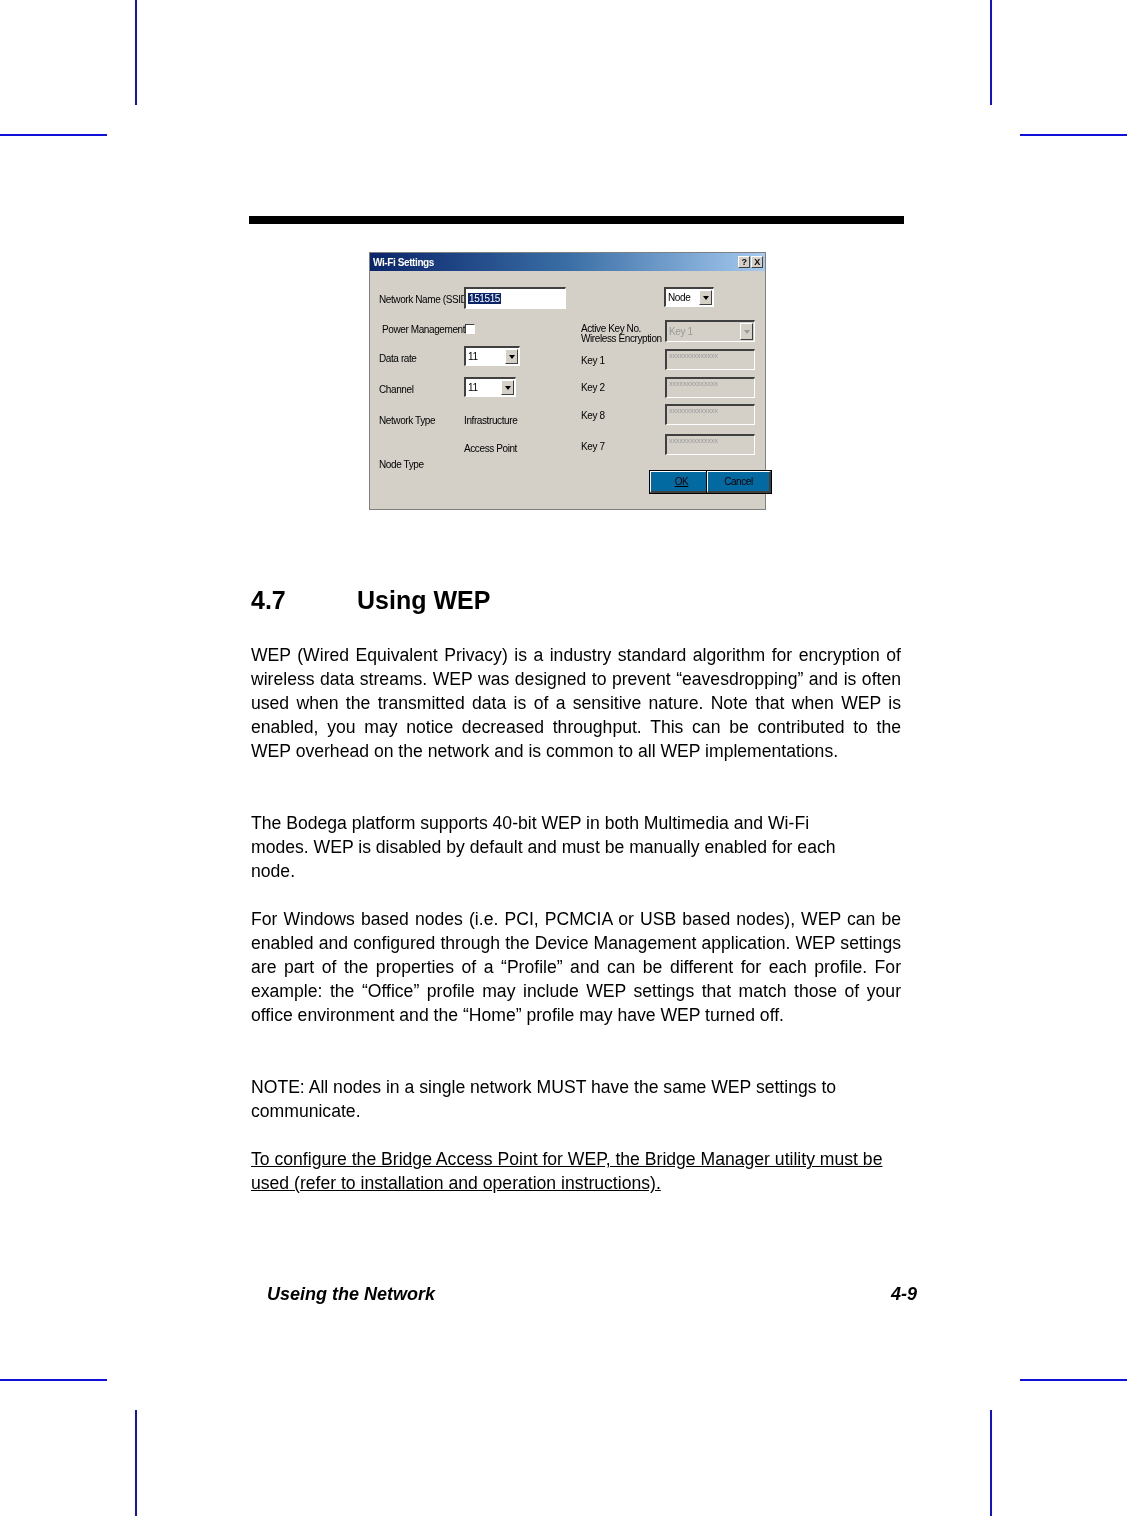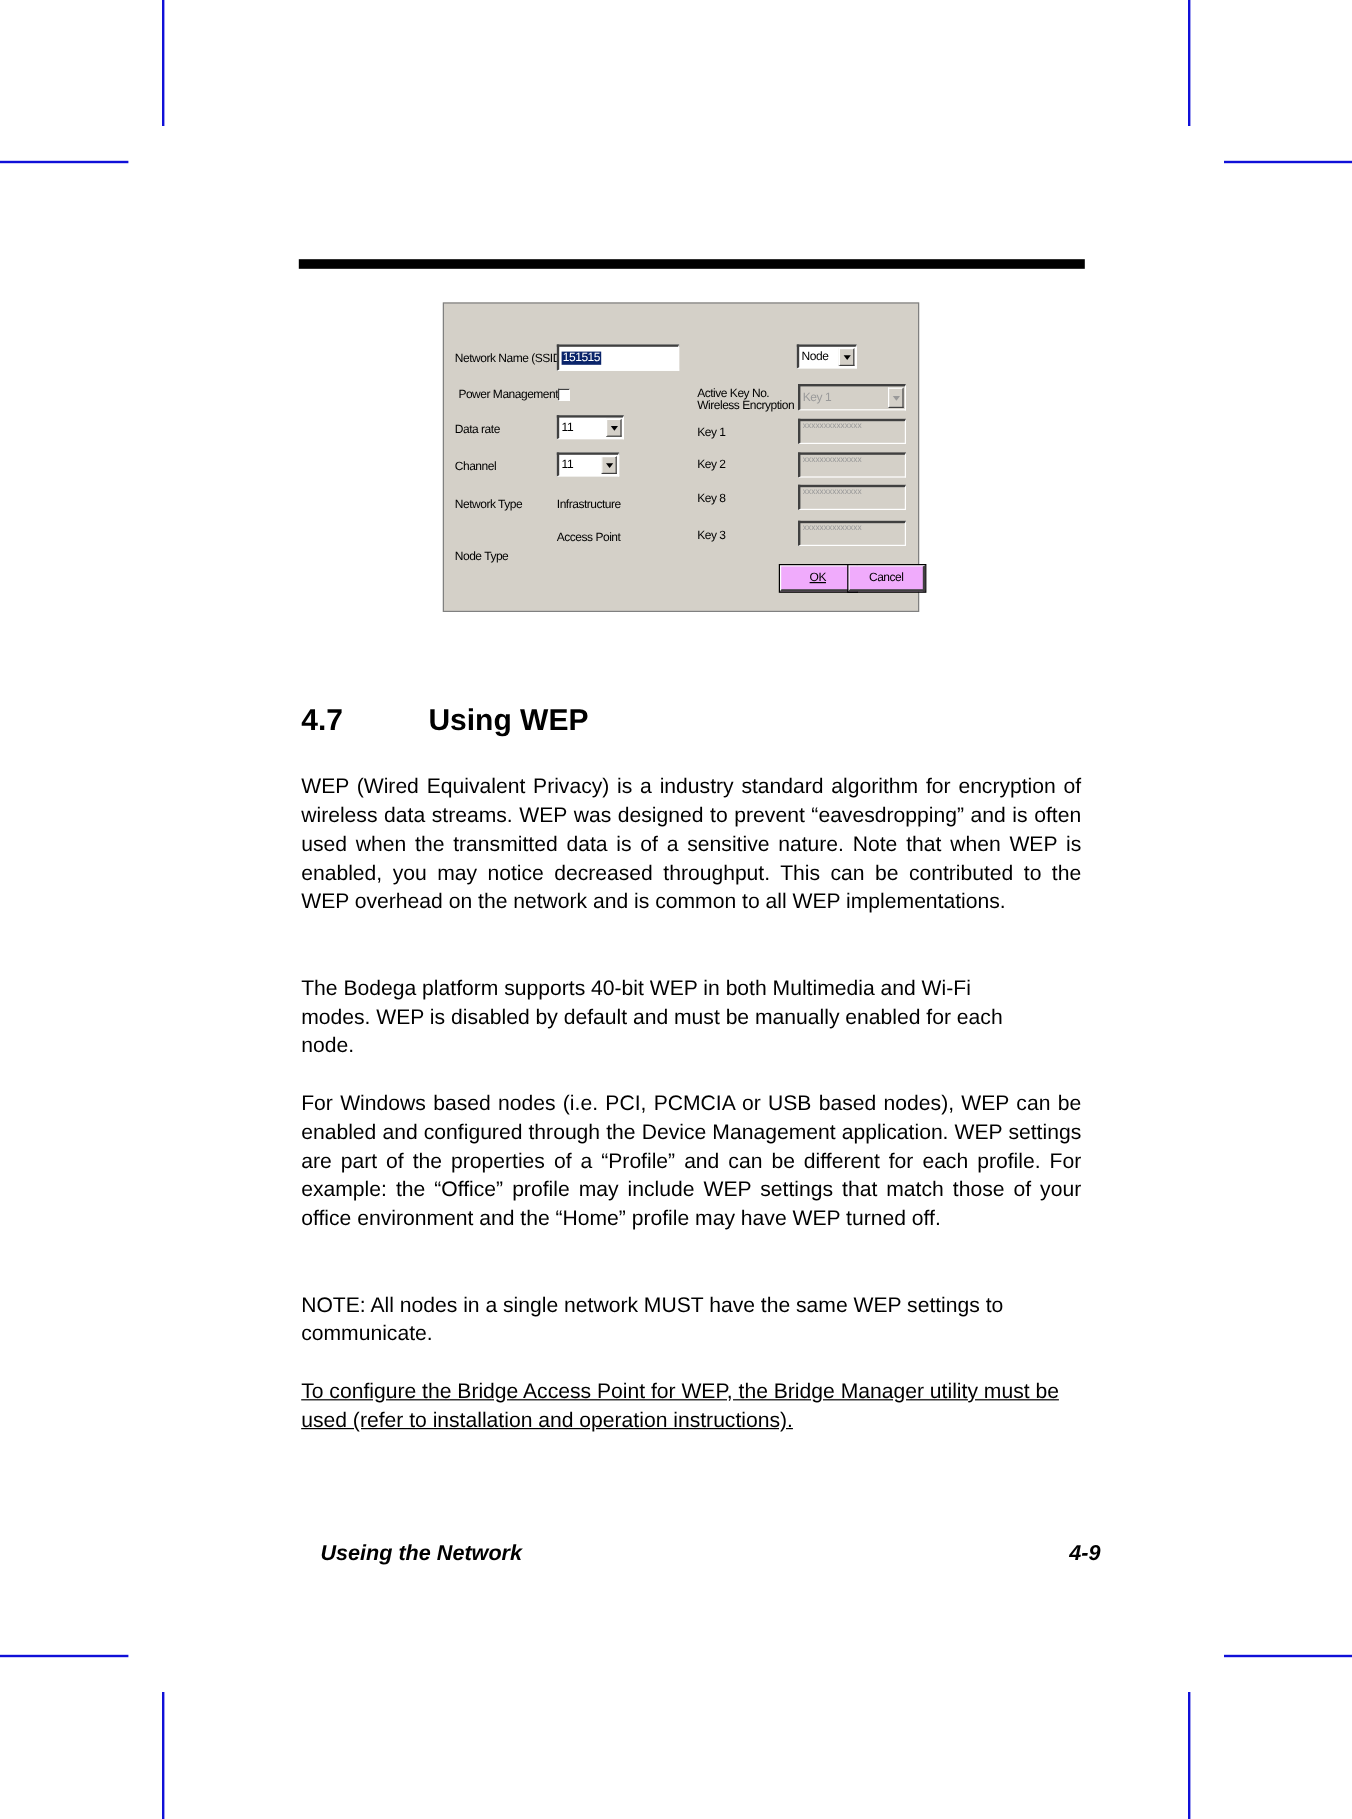--- a/index.html
+++ b/index.html
@@ -45,21 +45,21 @@
       box-sizing: border-box; display: flex; align-items: center; justify-content: center;
     }
     .arrow::after { content: ""; border-left: 3px solid transparent; border-right: 3px solid transparent; border-top: 4px solid #000; }
     .arrow.dis::after { border-top-color: #9a9a9a; }
     .checkbox {
       position: absolute; width: 10px; height: 10px; background: #fff; box-sizing: border-box;
       border-top: 1px solid #404040; border-left: 1px solid #404040; border-right: 1px solid #fff; border-bottom: 1px solid #fff;
     }
     .keytext { font-size: 7px; color: #9a9a9a; letter-spacing: 0; align-self: flex-start; margin-top: 1px; }
     .btn {
-      position: absolute; height: 22px; width: 64px; background: #f0abfc; box-sizing: border-box;
+      position: absolute; height: 22px; width: 64px; background: #0369a1; box-sizing: border-box;
       border-top: 1px solid #fff; border-left: 1px solid #fff; border-right: 2px solid #404040; border-bottom: 2px solid #404040;
       outline: 1px solid #000; display: flex; align-items: center; justify-content: center; font-size: 10px;
     }
 
     
     .heading {
       position: absolute; left: 251px; top: 586px; font-size: 25px; font-weight: bold; white-space: nowrap;
     }
     .heading .num { display: inline-block; width: 106px; }
     .para {
@@ -79,20 +79,27 @@
 <div class="crop v" style="left:990px; top:0; height:105px;"></div>
 <div class="crop h" style="left:1020px; top:134px; width:107px;"></div>
 <div class="crop h" style="left:0; top:1379px; width:107px;"></div>
 <div class="crop v" style="left:135px; top:1410px; height:106px;"></div>
 <div class="crop h" style="left:1020px; top:1379px; width:107px;"></div>
 <div class="crop v" style="left:990px; top:1410px; height:106px;"></div>
 
 <div class="rule"></div>
 
 <div class="dialog">
+  <div class="titlebar">
+    <span>Wi-Fi Settings</span>
+    <div class="tb-buttons">
+      <span class="tb-btn">?</span>
+      <span class="tb-btn">X</span>
+    </div>
+  </div>
 
   <span class="lbl" style="left:9px; top:41px;">Network Name (SSID)</span>
   <div class="field" style="left:94px; top:34px; width:102px; height:22px;">
     <span class="sel-text highlight">151515</span>
   </div>
 
   <span class="lbl" style="left:12px; top:71px;">Power Management</span>
   <div class="checkbox" style="left:95px; top:71px;"></div>
 
   <span class="lbl" style="left:9px; top:100px;">Data rate</span>
@@ -133,21 +140,21 @@
   <span class="lbl" style="left:211px; top:129px;">Key 2</span>
   <div class="field disabled" style="left:295px; top:124px; width:90px; height:21px;">
     <span class="keytext">xxxxxxxxxxxxxx</span>
   </div>
 
   <span class="lbl" style="left:211px; top:157px;">Key 8</span>
   <div class="field disabled" style="left:295px; top:151px; width:90px; height:21px;">
     <span class="keytext">xxxxxxxxxxxxxx</span>
   </div>
 
-  <span class="lbl" style="left:211px; top:188px;">Key 3</span>
+  <span class="lbl" style="left:211px; top:188px;">Key 7</span>
   <div class="field disabled" style="left:295px; top:181px; width:90px; height:21px;">
     <span class="keytext">xxxxxxxxxxxxxx</span>
   </div>
 
   <div class="btn" style="left:280px; top:218px;">
     <span class="u">OK</span>
   </div>
   <div class="btn" style="left:337px; top:218px;">
     <span>Cancel</span>
   </div>

